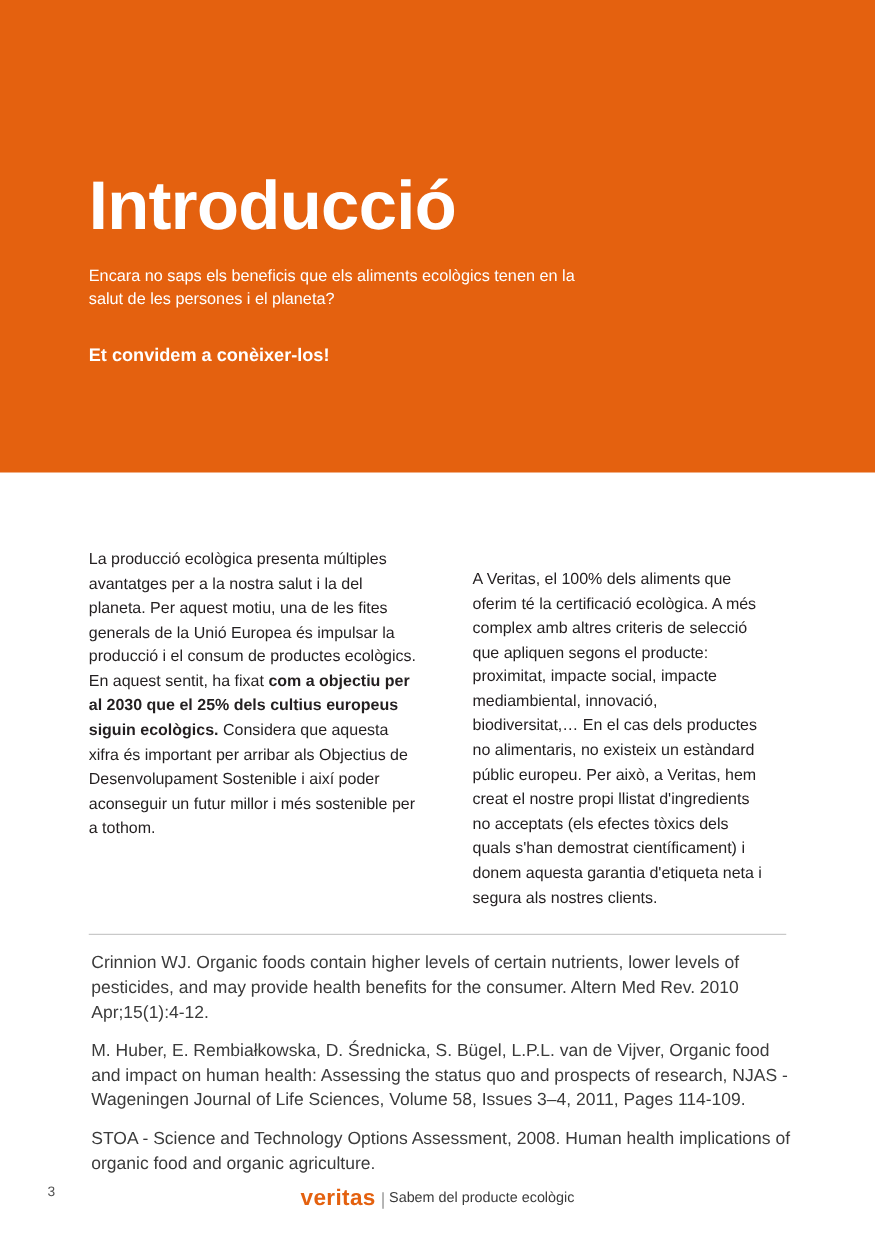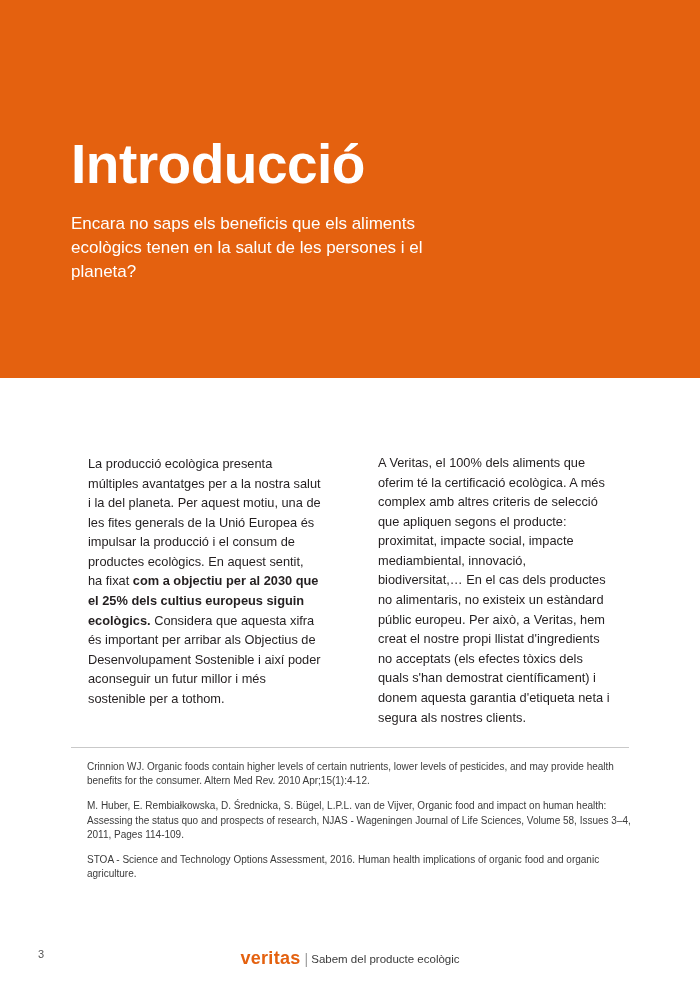--- a/index.html
+++ b/index.html
@@ -40,21 +40,21 @@
     color: #ffffff;
     font-size: 55px;
     font-weight: bold;
     letter-spacing: -0.5px;
     line-height: 1.05;
     margin: 0;
     padding-top: 136px;
   }
   .hero-sub {
     color: #ffffff;
-    font-size: 17px;
+    font-size: 13px;
     line-height: 1.42;
     margin: 0;
     padding-top: 18px;
     width: 395px;
   }
   .hero-cta {
     color: #ffffff;
     font-size: 14.5px;
     font-weight: bold;
     margin: 0;
@@ -75,42 +75,42 @@
   .col {
     width: 267px;
     font-size: 12.8px;
     line-height: 1.53;
     color: #231f20;
   }
   .col p {
     margin: 16px;
   }
   .col .tight {
-    margin: 17px;
+    margin: 0;
   }
   b.strong {
     font-weight: bold;
   }
 
   
   .rule {
     position: absolute;
     left: 71px;
     top: 747px;
     width: 558px;
     height: 1px;
     background: #c9c9c9;
   }
   .notes {
     position: absolute;
-    left: 87px;
+    left: 73px;
     top: 760px;
     width: 560px;
     color: #3b3b3b;
-    font-size: 10px;
+    font-size: 14px;
     line-height: 1.42;
   }
   .notes p {
     margin: 0 0 11px 0;
   }
 
   
   .footer {
     position: absolute;
     left: 0;
@@ -155,40 +155,41 @@
 </style>
 </head>
 <body>
 
 <div class="page">
 
   <div class="hero">
     <div class="hero-inner">
       <h1 class="hero-title">Introducció</h1>
       <p class="hero-sub">Encara no saps els beneficis que els aliments ecològics tenen en la salut de les persones i el planeta?</p>
+      <p class="hero-cta">Et convidem a conèixer-los!</p>
     </div>
   </div>
 
   <div class="body-area">
     <div class="cols">
       <div class="col">
         <p class="tight"><span>La producció ecològica presenta múltiples avantatges per a la nostra salut i la del planeta. Per aquest motiu, una de les fites generals de la Unió Europea és impulsar la producció i el consum de productes ecològics. En aquest sentit, ha fixat </span><b class="strong">com a objectiu per al 2030 que el 25% dels cultius europeus siguin ecològics.</b><span> Considera que aquesta xifra és important per arribar als Objectius de Desenvolupament Sostenible i així poder aconseguir un futur millor i més sostenible per a tothom.</span></p>
       </div>
       <div class="col">
         <p>A Veritas, el 100% dels aliments que oferim té la certificació ecològica. A més complex amb altres criteris de selecció que apliquen segons el producte: proximitat, impacte social, impacte mediambiental, innovació, biodiversitat,… En el cas dels productes no alimentaris, no existeix un estàndard públic europeu. Per això, a Veritas, hem creat el nostre propi llistat d'ingredients no acceptats (els efectes tòxics dels quals s'han demostrat científicament) i donem aquesta garantia d'etiqueta neta i segura als nostres clients.</p>
       </div>
     </div>
   </div>
 
   <div class="rule"></div>
 
   <div class="notes">
     <p>Crinnion WJ. Organic foods contain higher levels of certain nutrients, lower levels of pesticides, and may provide health benefits for the consumer. Altern Med Rev. 2010 Apr;15(1):4-12.</p>
     <p>M. Huber, E. Rembiałkowska, D. Średnicka, S. Bügel, L.P.L. van de Vijver, Organic food and impact on human health: Assessing the status quo and prospects of research, NJAS - Wageningen Journal of Life Sciences, Volume 58, Issues 3–4, 2011, Pages 114-109.</p>
-    <p>STOA - Science and Technology Options Assessment, 2016. Human health implications of organic food and organic agriculture.</p>
+    <p>STOA - Science and Technology Options Assessment, 2008. Human health implications of organic food and organic agriculture.</p>
   </div>
 
   <div class="footer">
     <div class="page-number">3</div>
     <div class="footer-brand">
       <span class="brand-mark">veritas</span><span class="brand-sep">|</span><span class="brand-tag">Sabem del producte ecològic</span>
     </div>
   </div>
 
 </div>

